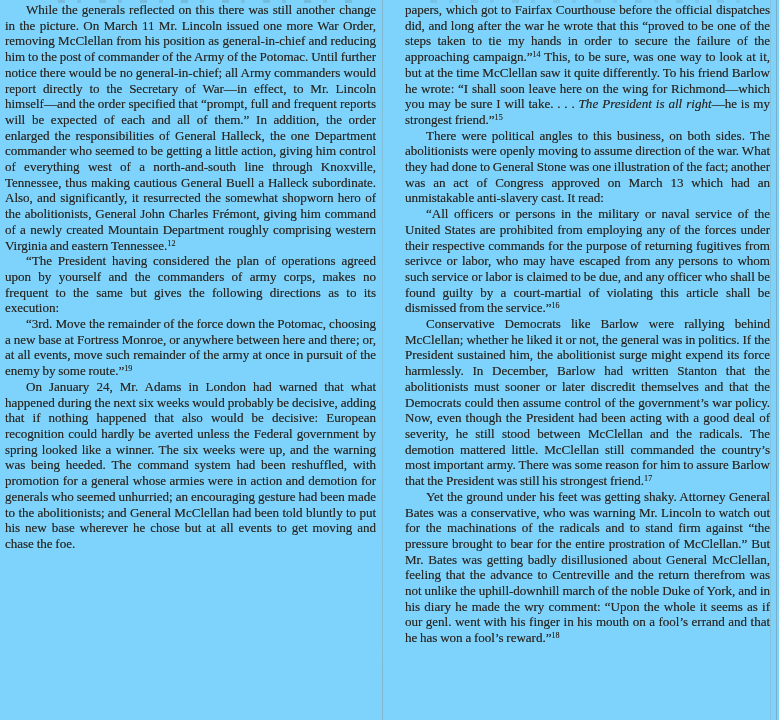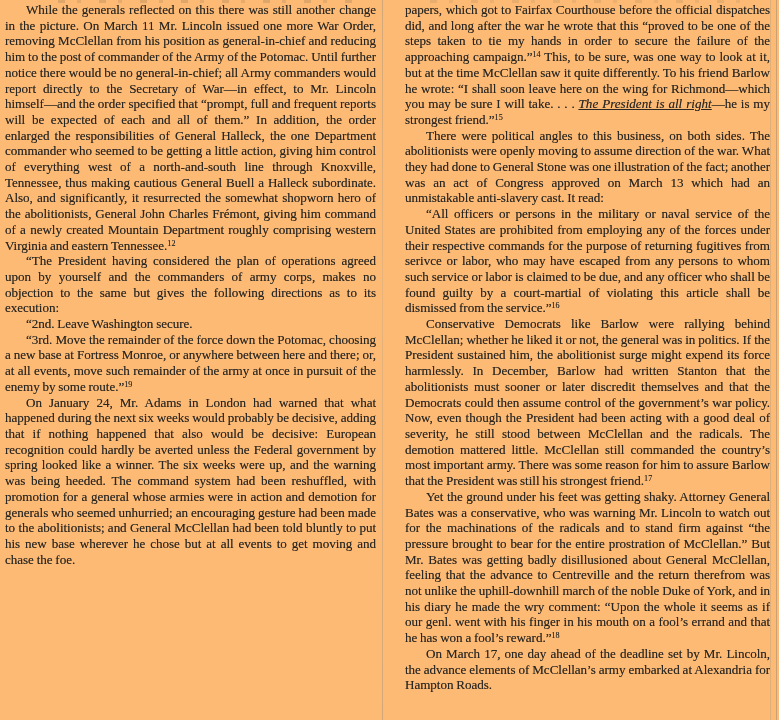--- a/index.html
+++ b/index.html
@@ -41,21 +41,21 @@
     margin: 0;
     padding: 0;
   }
   .column p.indent { text-indent: 21px; }
   .column sup {
     font-size: 0.62em;
     line-height: 0;
     vertical-align: 0.45em;
     letter-spacing: 0;
   }
-  .column i { letter-spacing: 0; text-decoration: underline; }
+  .column i { letter-spacing: 0; }
   .divider {
     position: absolute;
     top: 0;
     width: 1px;
     height: 720px;
     pointer-events: none;
   }
   .divider-center { left: 382px; background: linear-gradient(to bottom, rgba(140,137,128,0.38), rgba(160,157,148,0.22) 40%, rgba(140,137,128,0.38)); }
   .edge-line-1 { left: 770px; background: rgba(150,147,138,0.28); }
   .edge-line-2 { left: 776px; background: rgba(130,127,118,0.42); }
@@ -67,38 +67,36 @@
     background-image: repeating-linear-gradient(to right,
       rgba(70,66,58,0.9) 0 7px, rgba(0,0,0,0) 7px 19px,
       rgba(70,66,58,0.7) 19px 23px, rgba(0,0,0,0) 23px 41px);
   }
   .smudge-top-left  { left: 58px;  top: 0; width: 300px; }
   .smudge-top-right { left: 430px; top: 0; width: 320px; opacity: 0.12; }
 </style>
 </head>
 <body>
 
-<div class="page" style="background: #fdba74;">
+<div class="page" style="background: #7dd3fc;">
   <div class="scan-smudge smudge-top-left"></div>
   <div class="scan-smudge smudge-top-right"></div>
 
   <div class="column col-left" style="color: rgb(42, 39, 34);">
       <p class="indent"><span>While the generals reflected on this there was still another change in the picture. On March 11 Mr. Lincoln issued one more War Order, removing McClellan from his position as general-in-chief and reducing him to the post of commander of the Army of the Potomac. Until further notice there would be no general-in-chief; all Army commanders would report directly to the Secretary of War—in effect, to Mr. Lincoln himself—and the order specified that “prompt, full and frequent reports will be expected of each and all of them.” In addition, the order enlarged the responsibilities of General Halleck, the one Department commander who seemed to be getting a little action, giving him control of everything west of a north-and-south line through Knoxville, Tennessee, thus making cautious General Buell a Halleck subordinate. Also, and significantly, it resurrected the somewhat shopworn hero of the abolitionists, General John Charles Frémont, giving him command of a newly created Mountain Department roughly comprising western Virginia and eastern Tennessee.</span><sup>12</sup></p>
-      <p class="indent"><span>“The President having considered the plan of operations agreed upon by yourself and the commanders of army corps, makes no objection to the same but gives the following directions as to its execution:</span></p>
-      <p class="indent"><span>“2nd. Leave Washington secure.</span></p>
+      <p class="indent"><span>“The President having considered the plan of operations agreed upon by yourself and the commanders of army corps, makes no frequent to the same but gives the following directions as to its execution:</span></p>
       <p class="indent"><span>“3rd. Move the remainder of the force down the Potomac, choosing a new base at Fortress Monroe, or anywhere between here and there; or, at all events, move such remainder of the army at once in pursuit of the enemy by some route.”</span><sup>19</sup></p>
       <p class="indent"><span>On January 24, Mr. Adams in London had warned that what happened during the next six weeks would probably be decisive, adding that if nothing happened that also would be decisive: European recognition could hardly be averted unless the Federal government by spring looked like a winner. The six weeks were up, and the warning was being heeded. The command system had been reshuffled, with promotion for a general whose armies were in action and demotion for generals who seemed unhurried; an encouraging gesture had been made to the abolitionists; and General McClellan had been told bluntly to put his new base wherever he chose but at all events to get moving and chase the foe.</span></p>
     </div>
 
   <div class="divider divider-center"></div>
 
   <div class="column col-right" style="color: rgb(42, 39, 34);">
       <p class=""><span>papers, which got to Fairfax Courthouse before the official dispatches did, and long after the war he wrote that this “proved to be one of the steps taken to tie my hands in order to secure the failure of the approaching campaign.”</span><sup>14</sup><span> This, to be sure, was one way to look at it, but at the time McClellan saw it quite differently. To his friend Barlow he wrote: “I shall soon leave here on the wing for Richmond—which you may be sure I will take. . . . </span><i>The President is all right</i><span>—he is my strongest friend.”</span><sup>15</sup></p>
       <p class="indent"><span>There were political angles to this business, on both sides. The abolitionists were openly moving to assume direction of the war. What they had done to General Stone was one illustration of the fact; another was an act of Congress approved on March 13 which had an unmistakable anti-slavery cast. It read:</span></p>
       <p class="indent"><span>“All officers or persons in the military or naval service of the United States are prohibited from employing any of the forces under their respective commands for the purpose of returning fugitives from serivce or labor, who may have escaped from any persons to whom such service or labor is claimed to be due, and any officer who shall be found guilty by a court-martial of violating this article shall be dismissed from the service.”</span><sup>16</sup></p>
       <p class="indent"><span>Conservative Democrats like Barlow were rallying behind McClellan; whether he liked it or not, the general was in politics. If the President sustained him, the abolitionist surge might expend its force harmlessly. In December, Barlow had written Stanton that the abolitionists must sooner or later discredit themselves and that the Democrats could then assume control of the government’s war policy. Now, even though the President had been acting with a good deal of severity, he still stood between McClellan and the radicals. The demotion mattered little. McClellan still commanded the country’s most important army. There was some reason for him to assure Barlow that the President was still his strongest friend.</span><sup>17</sup></p>
       <p class="indent"><span>Yet the ground under his feet was getting shaky. Attorney General Bates was a conservative, who was warning Mr. Lincoln to watch out for the machinations of the radicals and to stand firm against “the pressure brought to bear for the entire prostration of McClellan.” But Mr. Bates was getting badly disillusioned about General McClellan, feeling that the advance to Centreville and the return therefrom was not unlike the uphill-downhill march of the noble Duke of York, and in his diary he made the wry comment: “Upon the whole it seems as if our genl. went with his finger in his mouth on a fool’s errand and that he has won a fool’s reward.”</span><sup>18</sup></p>
-      <p class="indent"><span>On March 17, one day ahead of the deadline set by Mr. Lincoln, the advance elements of McClellan’s army embarked at Alexandria for Hampton Roads.</span></p>
     </div>
 
   <div class="divider edge-line-1"></div>
   <div class="divider edge-line-2"></div>
 </div>
 
 </body></html>

